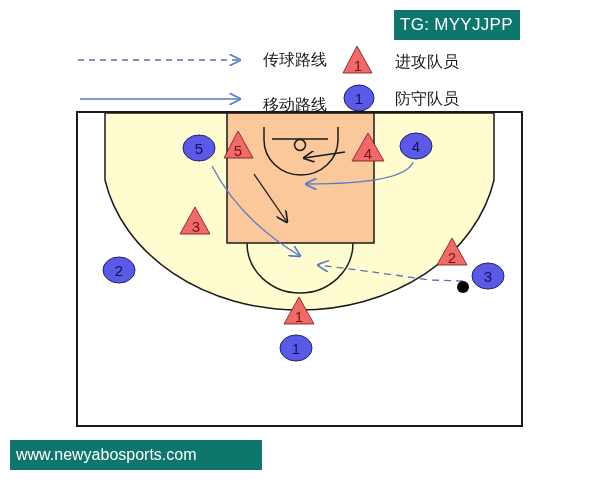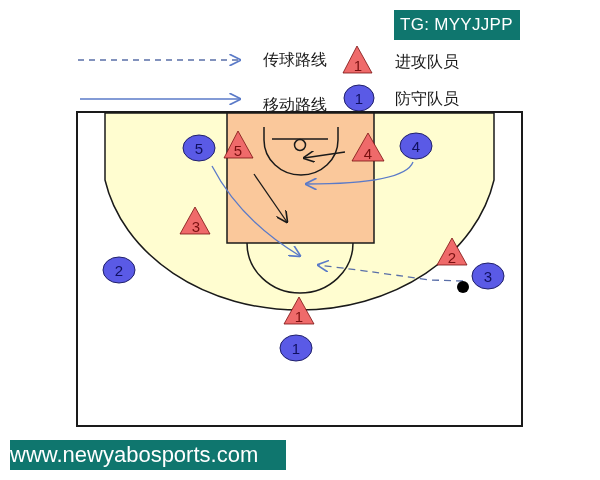--- a/index.html
+++ b/index.html
@@ -2,22 +2,22 @@
 <html><head>
 <meta charset="utf-8">
 <style>
   html, body { margin:0; padding:0; background:#ffffff; }
   body { width:600px; height:480px; position:relative; overflow:hidden;
          font-family:"DejaVu Sans", sans-serif; }
   .badge { position:absolute; background:#0f766e; color:#ffffff;
            font-family:"Liberation Sans", sans-serif; }
   .badge-tg { left:394px; top:10px; width:120px; height:30px; font-size:17px;
               line-height:30px; padding-left:6px; letter-spacing:0.3px; }
-  .badge-site { left:10px; top:440px; width:276px; height:30px; font-size:22px;
-                line-height:30px; box-sizing:border-box; }
+  .badge-site { left:10px; top:440px; width:252px; height:30px; font-size:16px;
+                line-height:30px; padding-left:6px; box-sizing:border-box; }
   .legend-label { position:absolute; font-size:16px; color:#1a1a1a; }
   svg.court { position:absolute; left:0; top:0; }
   .player-label { font-family:"Liberation Sans", sans-serif; font-size:15px; }
 </style>
 </head>
 <body>
 
 <div class="badge badge-tg">TG: MYYJJPP</div>
 
 <svg class="court" width="600" height="480" viewBox="0 0 600 480">

